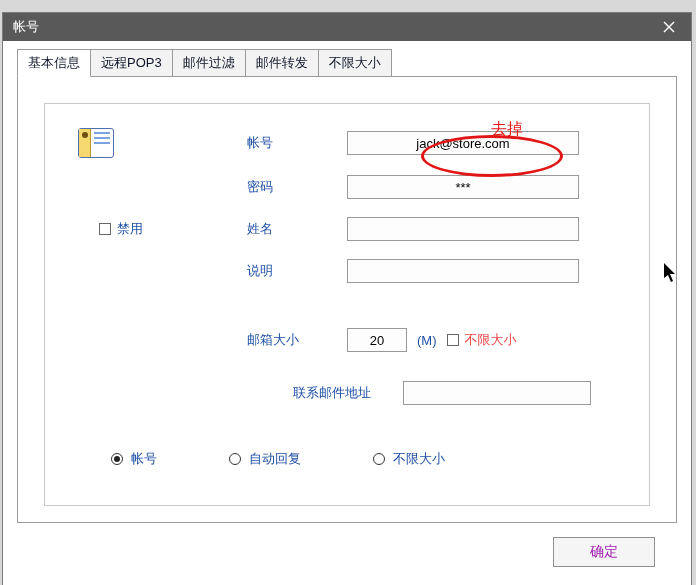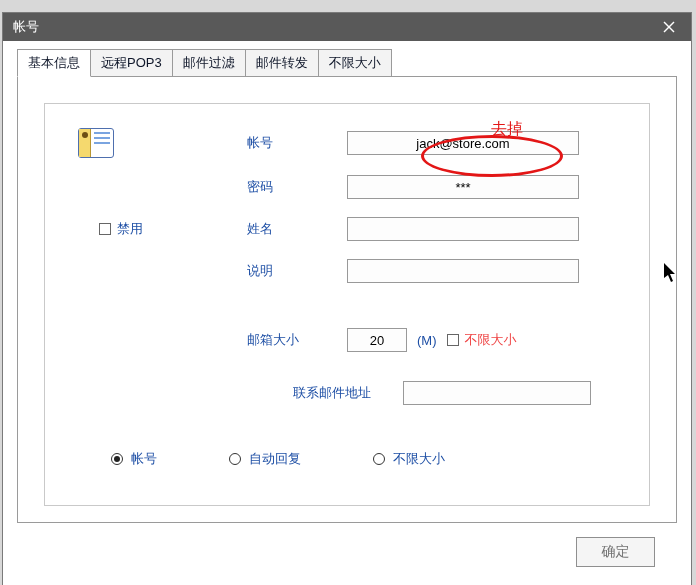--- a/index.html
+++ b/index.html
@@ -151,25 +151,25 @@
     color: #1e4fa5;
   }
   .bottom-radios .opt { display: flex; align-items: center; gap: 8px; }
   .buttons {
     display: flex;
     justify-content: flex-end;
     gap: 14px;
     padding: 14px 22px 0 0;
   }
   .btn {
-    width: 79px; height: 30px;
+    width: 102px; height: 30px;
     border: 1px solid #8f8f8f;
     background: #f5f5f5;
     display: flex; align-items: center; justify-content: center;
-    cursor: pointer; font-size: 14px; color: #737373;
+    cursor: pointer; font-size: 14px; color: #a21caf;
   }
   .annot-ellipse {
     position: absolute;
     border: 3px solid #e31616;
     border-radius: 50% / 50%;
     pointer-events: none;
   }
   .annot-text {
     position: absolute;
     color: #e31616;

